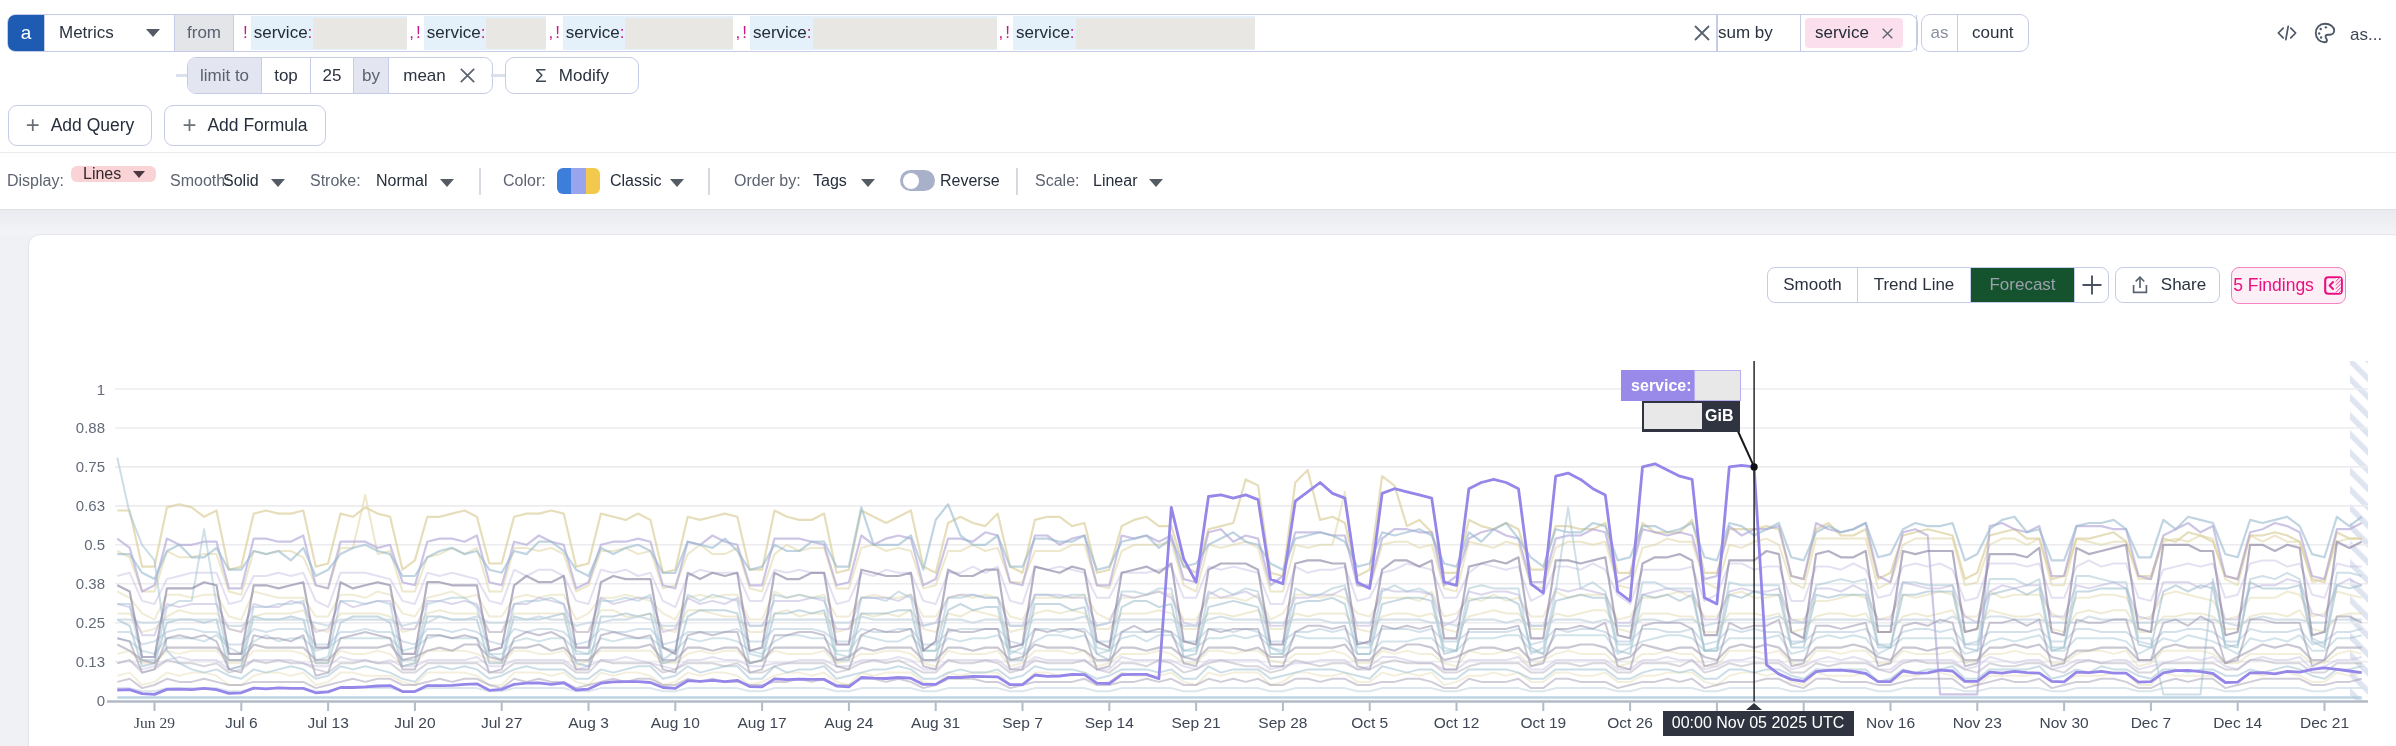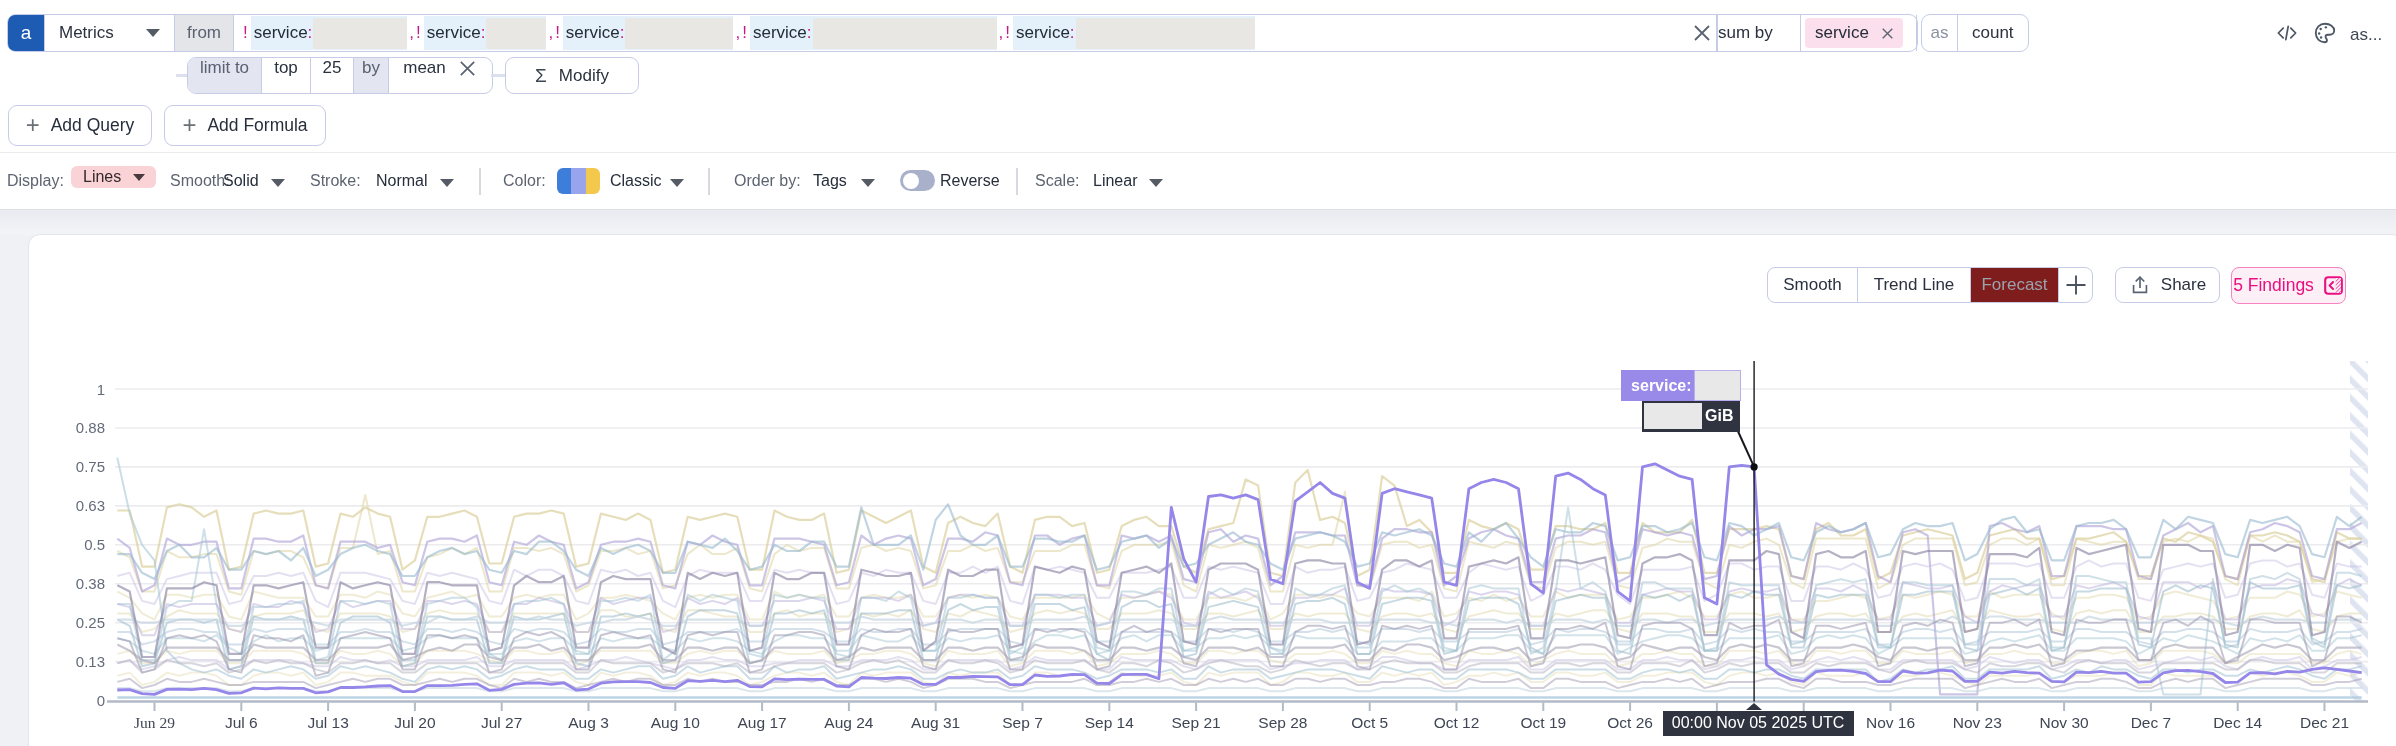--- a/index.html
+++ b/index.html
@@ -35,21 +35,21 @@
   #ascount .aslbl { width:36px; display:flex; align-items:center; justify-content:center;
     color:#8a91a0; font-size:17px; border-right:1.5px solid #c6cbe7; }
   #ascount .cntlbl { padding:0 14px; display:flex; align-items:center; font-size:17px; }
   #right-icons { position:absolute; left:2274px; top:20px; display:flex; align-items:center; gap:12px; color:#4d5766; }
   #as-more { font-size:17px; color:#3f4654; }
 
   
   .conn { position:absolute; height:3px; background:#dcdfee; }
   #limitbar { position:absolute; left:187px; top:57px; height:37px; display:flex; align-items:stretch;
     border:1.5px solid #c6cbe7; border-radius:9px; background:#fff; overflow:hidden; }
-  #limitbar .lseg { display:flex; align-items:flex-start; justify-content:center; font-size:17px;
+  #limitbar .lseg { display:flex; align-items:center; justify-content:center; font-size:17px;
     border-right:1.5px solid #c6cbe7; }
   #limitbar .lseg:last-child { border-right:none; }
   #limitbar .glbl { background:#e3e5f0; color:#5a6170; }
   #modify-btn { position:absolute; left:505px; top:57px; height:37px; width:134px; border:1.5px solid #c6cbe7;
     border-radius:9px; background:#fff; display:flex; align-items:center; justify-content:center; gap:12px;
     font-size:17px; cursor:pointer; }
   #modify-btn .sigma { font-size:19px; color:#3f4654; }
 
   
   .add-btn { position:absolute; top:105px; height:41px; border:1.5px solid #c6cbe7; border-radius:9px;
@@ -57,21 +57,21 @@
     color:#262e3b; cursor:pointer; }
   .plus-g { color:#6a7077; font-size:24px; font-weight:400; line-height:1; margin-top:-2px; }
 
   
   #optrow { position:absolute; left:0; top:152px; width:2396px; height:58px; border-top:1.5px solid #eaeaef;
     border-bottom:1.5px solid #dfe1e6; background:#fff; font-size:16px; }
   #optrow .lbl { position:absolute; top:19px; color:#5d6470; }
   #optrow .val { position:absolute; top:19px; color:#262e3b; }
   .caret { position:absolute; width:0; height:0; border-left:7px solid transparent;
     border-right:7px solid transparent; border-top:8px solid #555b64; top:26px; }
-  #lines-chip { position:absolute; left:71px; top:13px; width:85px; height:22px; background:#f9d3d6;
+  #lines-chip { position:absolute; left:71px; top:13px; width:85px; height:16px; background:#f9d3d6;
     border-radius:6px; display:flex; align-items:center; padding:0 12px; gap:12px; cursor:pointer; }
   #lines-chip span { font-size:16px; color:#33282c; }
   #lines-chip .c2 { width:0; height:0; border-left:6px solid transparent; border-right:6px solid transparent;
     border-top:7px solid #4a3a40; }
   .vdiv { position:absolute; top:15px; height:27px; width:1.5px; background:#d8d8e0; }
   #swatch { position:absolute; left:557px; top:15px; width:43px; height:26px; border-radius:6px; overflow:hidden;
     display:flex; }
   #swatch i { flex:1; }
   #toggle { position:absolute; left:900px; top:17px; width:35px; height:21px; background:#a9b0ca;
     border-radius:11px; cursor:pointer; }
@@ -84,21 +84,21 @@
   #card { position:absolute; left:28px; top:234px; width:2376px; height:530px; background:#fff;
     border:1.5px solid #e3e4ec; border-radius:12px; }
 
   
   #tb-group { position:absolute; left:1767px; top:267px; height:36px; display:flex; align-items:stretch;
     border:1.5px solid #c6cbe7; border-radius:8px; background:#fff; overflow:hidden; }
   #tb-group .tseg { display:flex; align-items:center; justify-content:center; font-size:17px;
     border-right:1.5px solid #c6cbe7; cursor:pointer; color:#2b323f; }
   #tb-group .tseg:last-child { border-right:none; }
   #tb-smooth { width:90px; } #tb-trend { width:113px; }
-  #tb-forecast { width:88px; background:#7f1d1d; color:#9ba1ad !important; }
+  #tb-forecast { width:104px; background:#14532d; color:#9ba1ad !important; }
   #tb-plus { width:33px; font-size:26px; font-weight:300; color:#434c5b !important; }
   #share-btn { position:absolute; left:2115px; top:267px; width:105px; height:36px; border:1.5px solid #c6cbe7;
     border-radius:8px; background:#fff; display:flex; align-items:center; justify-content:center; gap:10px;
     font-size:17px; cursor:pointer; }
   #findings-btn { position:absolute; left:2231px; top:267px; width:115px; height:37px; border:1.5px solid #f584c0;
     border-radius:8px; background:#fdeff6; display:flex; align-items:center; justify-content:center; gap:9px;
     font-size:17.5px; color:#ea0f81; cursor:pointer; }
 
   
   #chart-svg { position:absolute; left:0; top:0; width:2396px; height:746px; }

